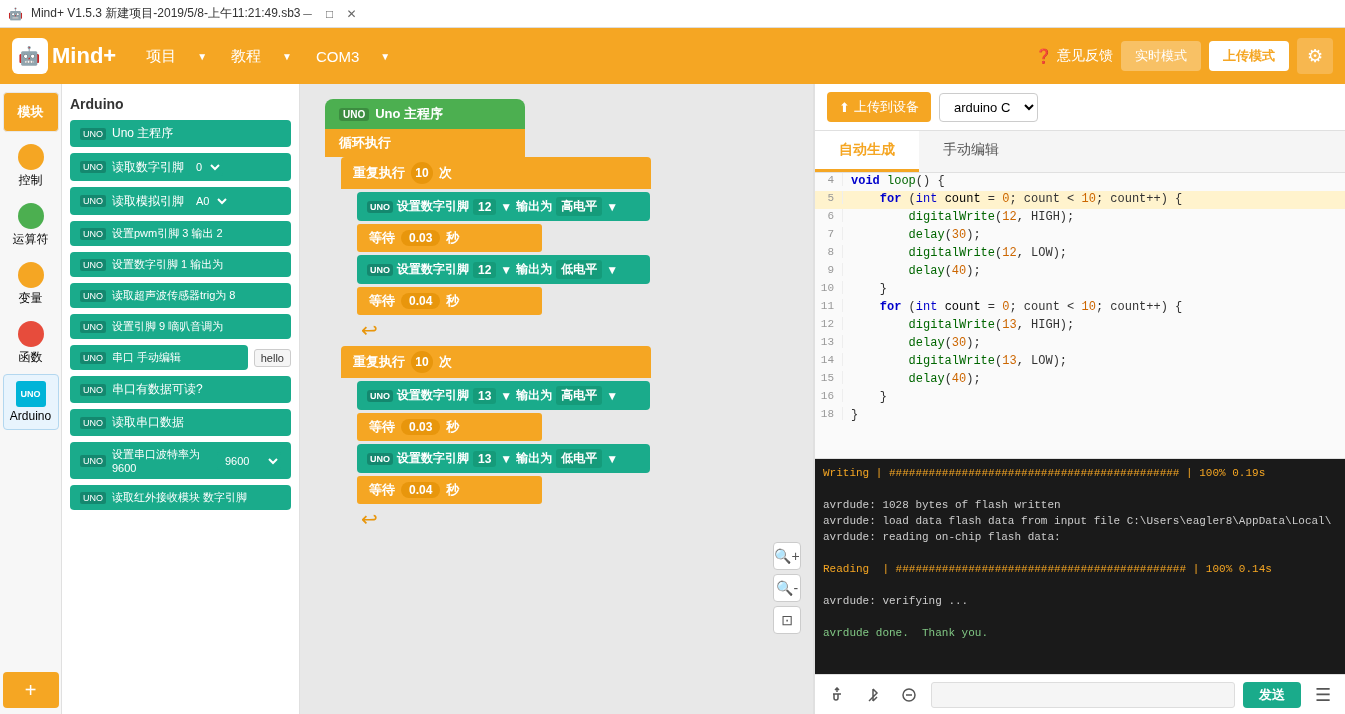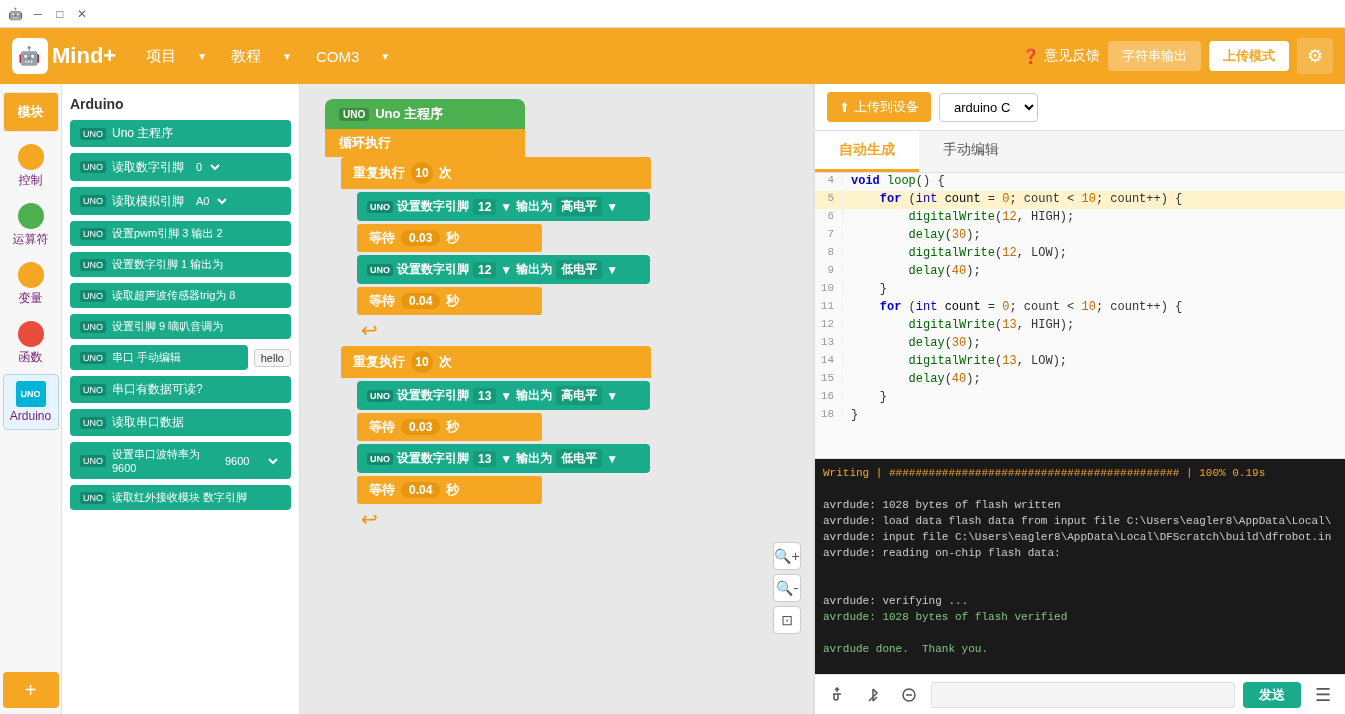--- a/index.html
+++ b/index.html
@@ -148,21 +148,21 @@
       gap: 2px;
     }
     .sidebar-dot {
       width: 26px;
       height: 26px;
       border-radius: 50%;
       display: flex;
       align-items: center;
       justify-content: center;
     }
-    .sidebar-label { font-size: 12px; color: #701a75; }
+    .sidebar-label { font-size: 12px; color: #000000; }
 
     .sidebar-icon-item.arduino-item {
       background: #e8f4fd;
       border: 1px solid #b3d7ef;
     }
     .arduino-icon-box {
       width: 30px;
       height: 26px;
       background: #00b4d8;
       border-radius: 3px;
@@ -431,20 +431,21 @@
       padding: 1px 3px;
       font-size: 9px;
       margin-right: 2px;
     }
   </style>
 </head>
 <body>
 
 <div class="titlebar">
   <span style="color:#f5a623;font-weight:bold;margin-right:8px;">🤖</span>
+  <span>Mind+ V1.5.3    新建项目-2019/5/8-上午11:21:49.sb3</span>
   <div class="titlebar-controls">
     <div class="titlebar-btn">─</div>
     <div class="titlebar-btn">□</div>
     <div class="titlebar-btn">✕</div>
   </div>
 </div>
 
 <div class="navbar">
   <div class="logo">
     <div class="logo-icon">🤖</div>
@@ -460,21 +461,21 @@
   </div>
   <div class="nav-item">
     <span>COM3</span>
     <span class="nav-arrow">▼</span>
   </div>
   <div class="navbar-right">
     <div class="feedback-btn">
       <span>❓</span>
       <span>意见反馈</span>
     </div>
-    <button class="mode-btn mode-realtime">字符串输出</button>
+    <button class="mode-btn mode-realtime">实时模式</button>
     <button class="mode-btn mode-upload">上传模式</button>
     <div class="settings-btn">
       <span>⚙</span>
     </div>
   </div>
 </div>
 
 <div class="main-layout">
 
   <div class="icon-sidebar">
@@ -797,26 +798,25 @@
         <span class="line-num">18</span>
         <span class="line-content">}</span>
       </div>
     </div>
 
     <div class="terminal">
       <div class="terminal-line terminal-bar">Writing | ############################################ | 100% 0.19s</div>
       <div class="terminal-line">&nbsp;</div>
       <div class="terminal-line">avrdude: 1028 bytes of flash written</div>
       <div class="terminal-line">avrdude: load data flash data from input file C:\Users\eagler8\AppData\Local\</div>
-      <div class="terminal-line">avrdude: input file C:\Users\eagler8\AppData\Local\DFScratch\build\dfrobot.in</div>
       <div class="terminal-line">avrdude: reading on-chip flash data:</div>
       <div class="terminal-line">&nbsp;</div>
+      <div class="terminal-line terminal-bar">Reading  | ############################################ | 100% 0.14s</div>
       <div class="terminal-line">&nbsp;</div>
       <div class="terminal-line">avrdude: verifying ...</div>
-      <div class="terminal-line terminal-success">avrdude: 1028 bytes of flash verified</div>
       <div class="terminal-line">&nbsp;</div>
       <div class="terminal-line terminal-success">avrdude done.  Thank you.</div>
     </div>
 
     <div class="terminal-bottom">
       <div class="term-icon-btn">
         <svg width="16" height="16" viewBox="0 0 16 16">
           <path d="M8 1v4M6 3l2-2 2 2M4 7h8M5 7v4a2 2 0 004 0V7" stroke="#555" stroke-width="1.5" fill="none"></path>
         </svg>
       </div>

